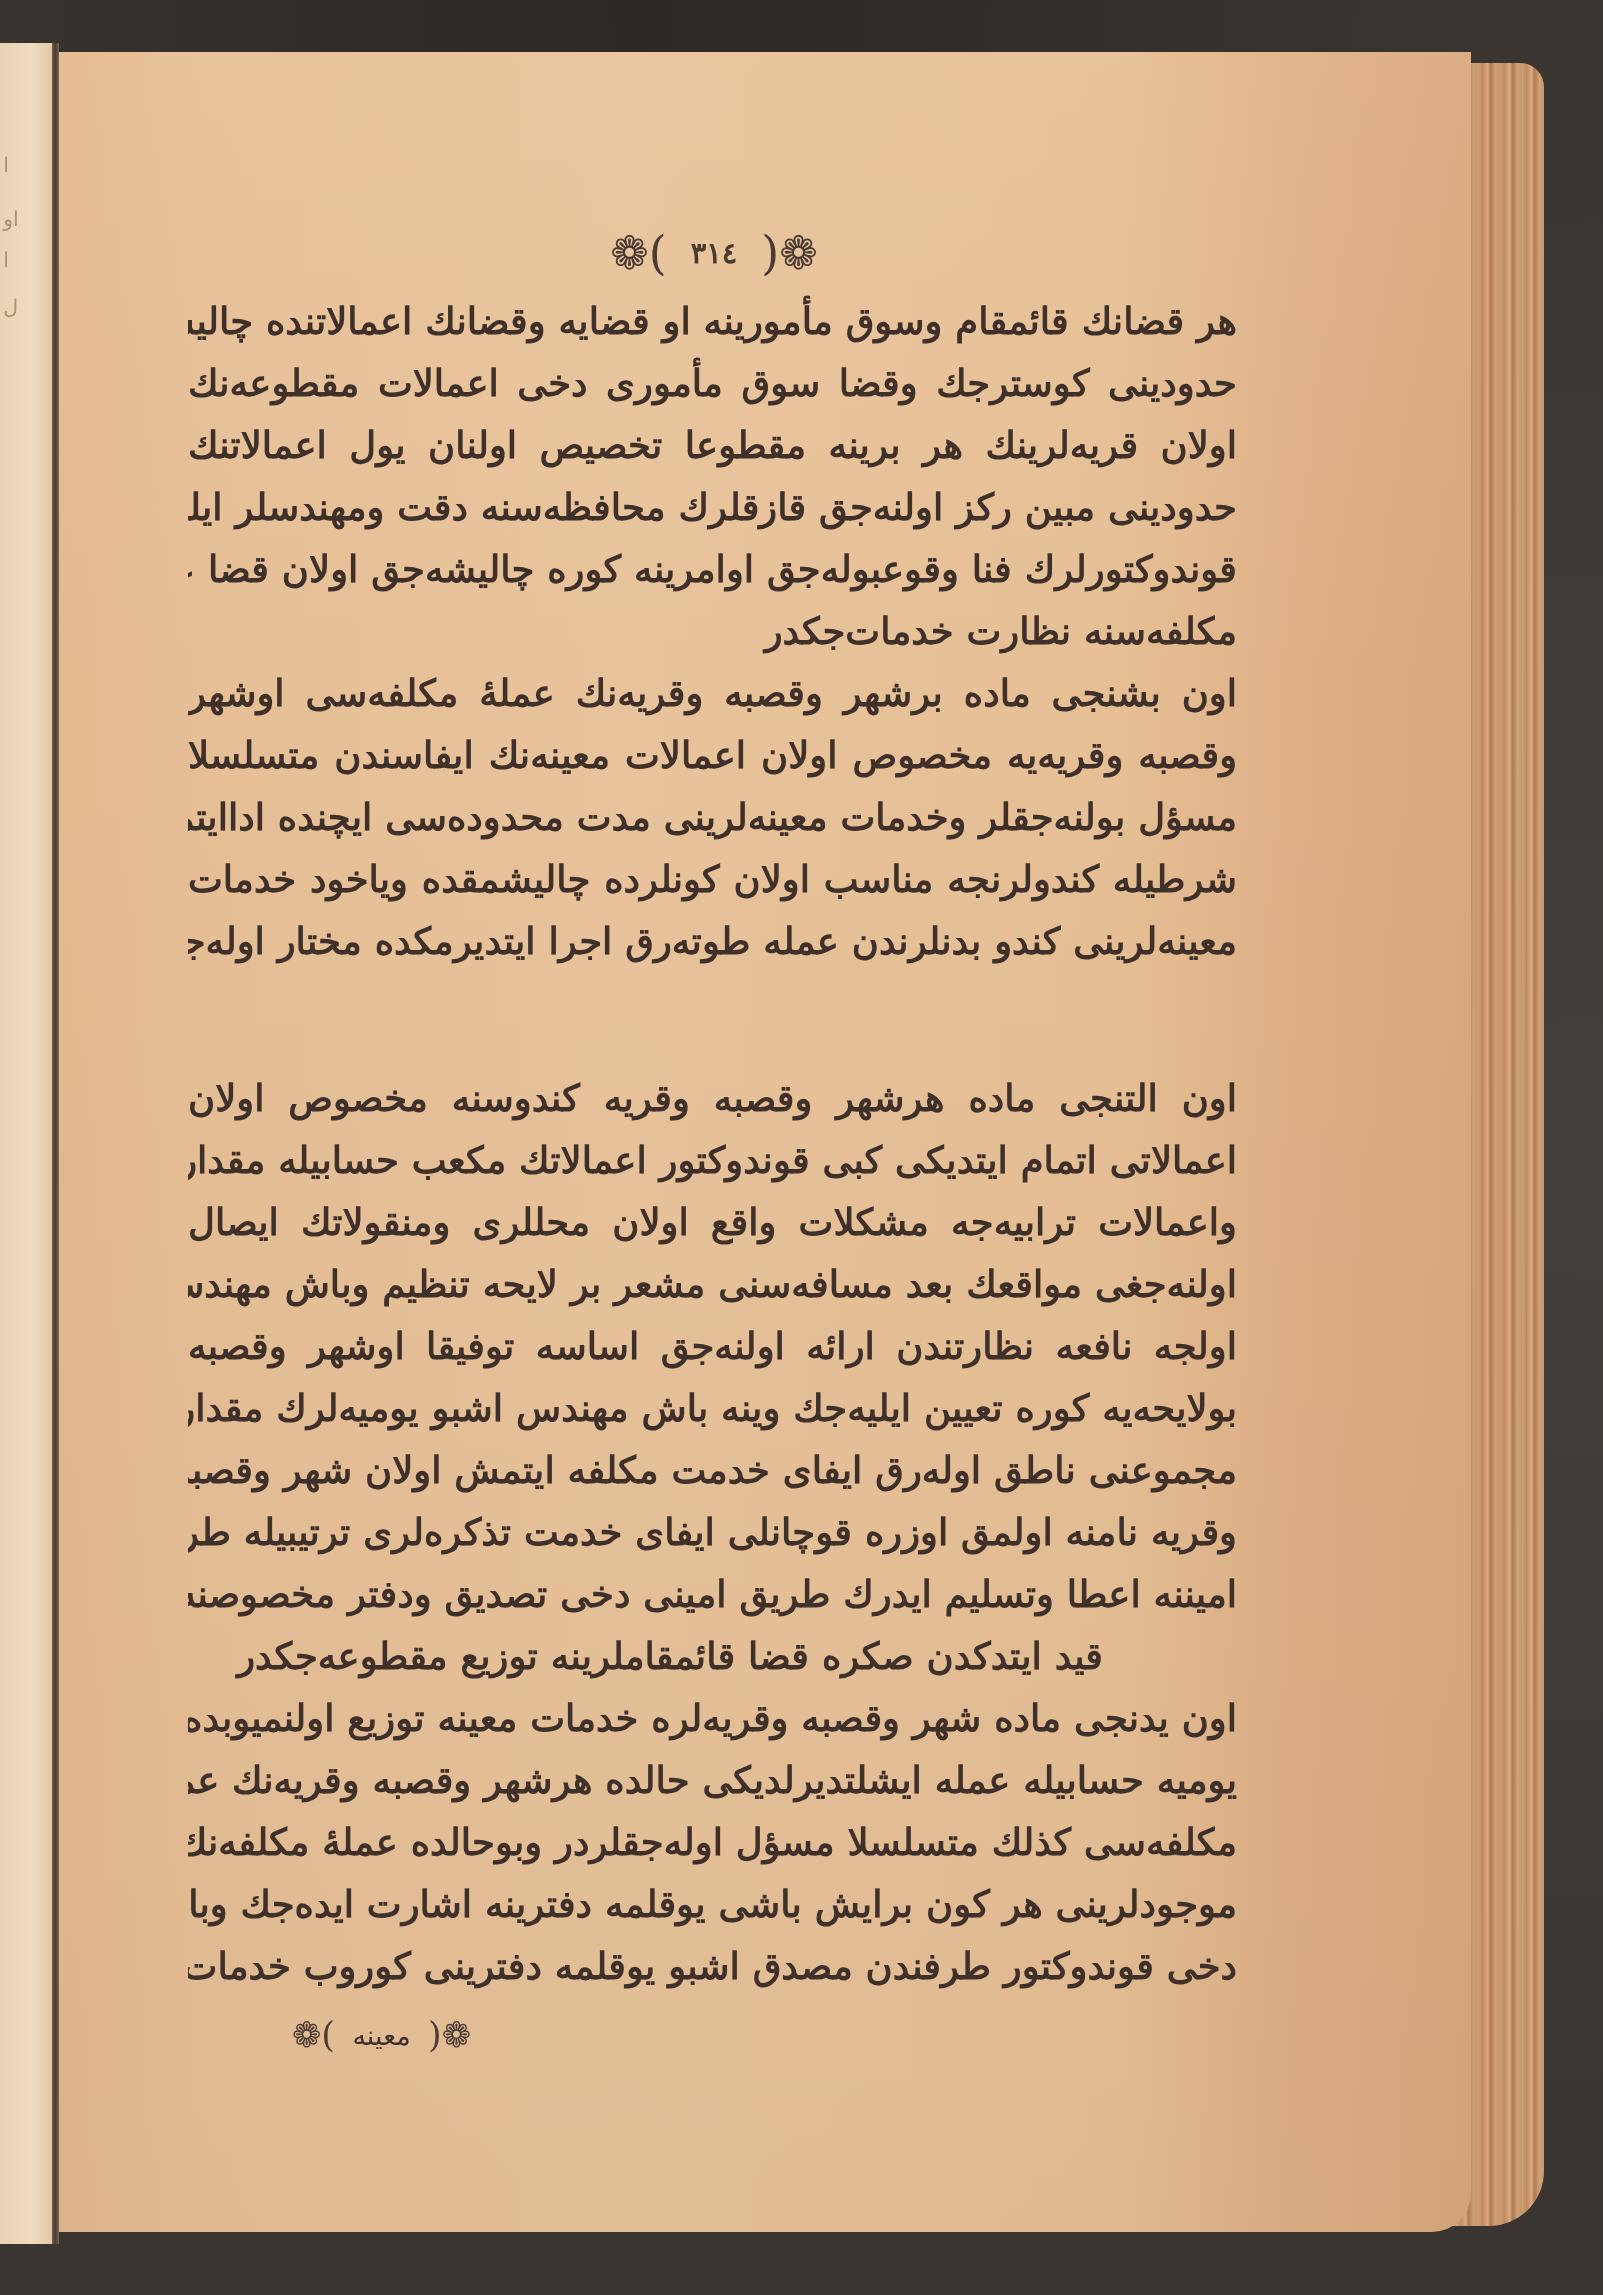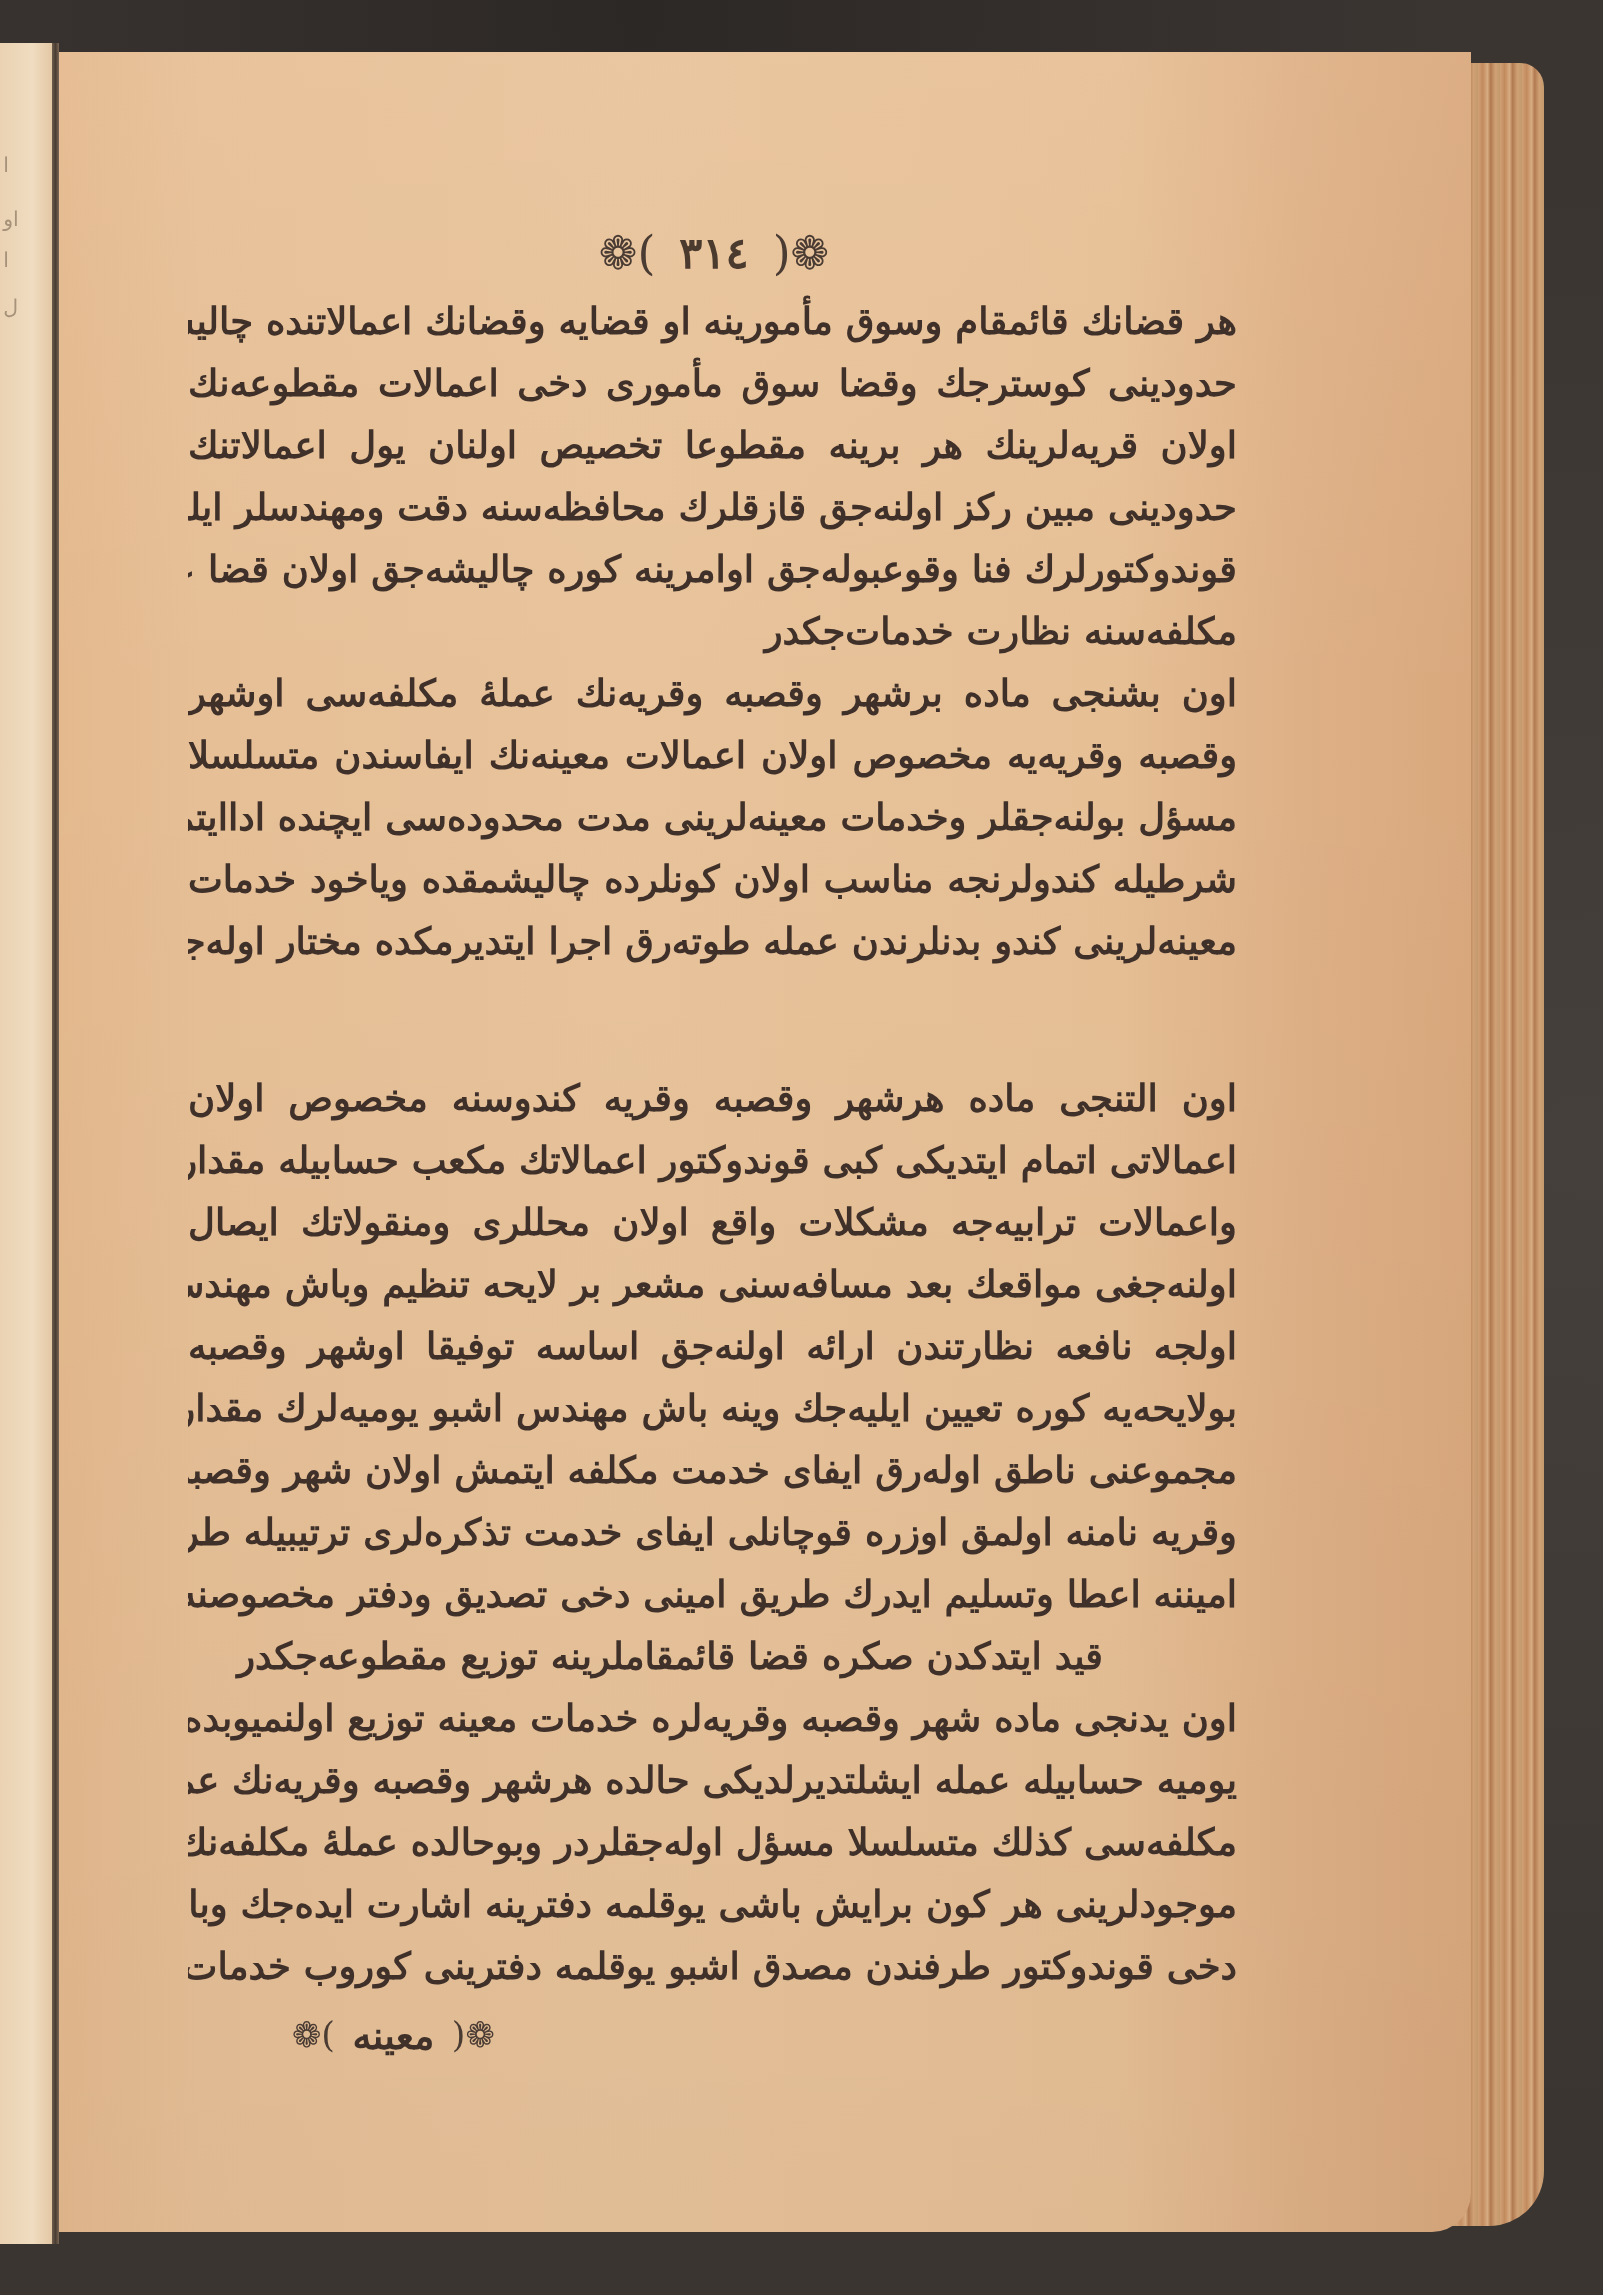--- a/index.html
+++ b/index.html
@@ -48,40 +48,40 @@
   .edges::before {
     content: ""; position: absolute; left: 0; top: 0; width: 32px; height: 100%;
     background: linear-gradient(90deg, #deb085, rgba(222,176,133,0));
   }
   .header {
     position: absolute; top: 213px; left: 584px; width: 260px; height: 79px;
     display: flex; align-items: center; justify-content: center; gap: 24px;
     color: #4b3a2e;
   }
   .orn { font-size: 46px; line-height: 1; color: #4a3b33; }
-  .pagenum { font-size: 43px; font-weight: bold; direction: rtl; }
+  .pagenum { font-size: 29px; font-weight: bold; direction: rtl; }
   .text-block {
     position: absolute; left: 188px; top: 290px; width: 1049px;
     direction: rtl; color: #3f3029;
   }
   .line {
     height: 62px; line-height: 62px;
     font-size: 37px; font-weight: bold;
     text-align: justify; text-align-last: justify;
     white-space: nowrap; overflow: hidden;
   }
   .line.short { text-align-last: start; padding-right: 134px; }
   .line.last { text-align-last: start; }
   .gap { height: 95px; }
   .catchword {
     position: absolute; left: 292px; top: 2004px; height: 63px;
     display: flex; align-items: center; gap: 17.4px; direction: ltr;
     color: #3f3029;
   }
-  .catchword .word { font-size: 38px; font-weight: bold; direction: rtl; }
+  .catchword .word { font-size: 27px; font-weight: normal; direction: rtl; }
   .catchword .orn { font-size: 35px; }
 </style>
 </head>
 <body>
 
 <div class="bg-texture"></div>
 
 <div class="prev-page">
   <span class="ghost" style="top:110px">ا</span>
   <span class="ghost" style="top:164px">او</span>

